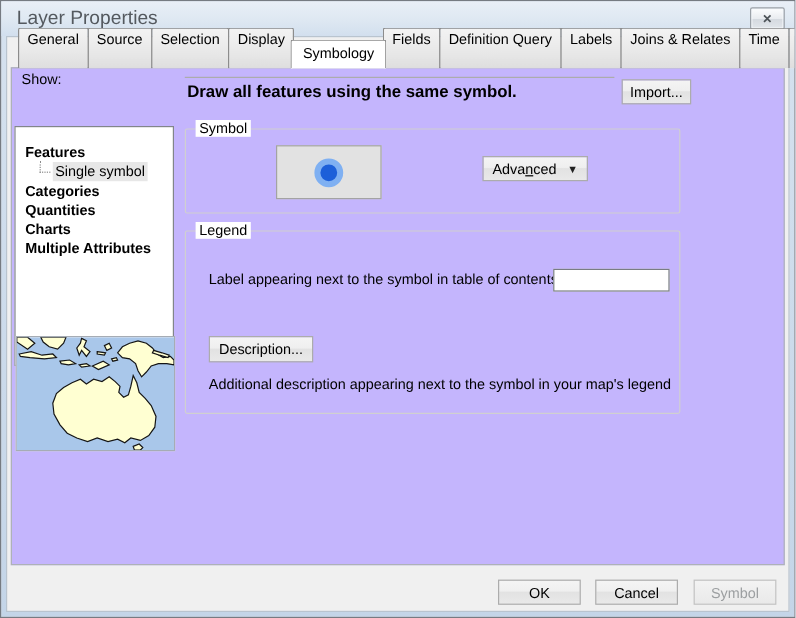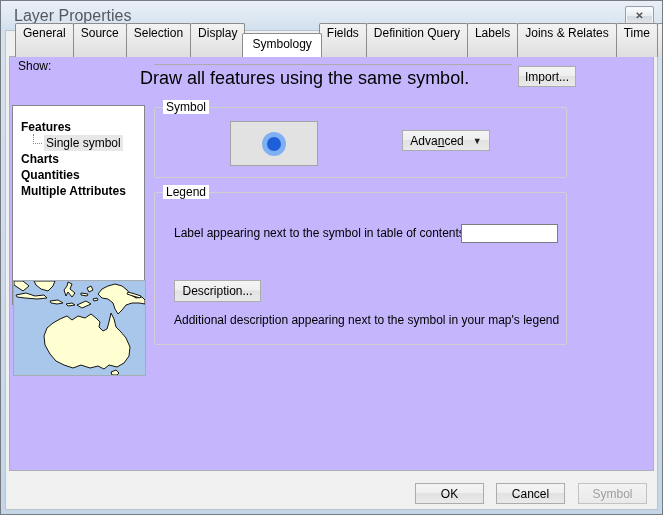--- a/index.html
+++ b/index.html
@@ -71,21 +71,21 @@
     border-left:1px dotted #8A8A8A;border-bottom:1px dotted #8A8A8A;
     margin-right:2px;margin-top:-8px;
   }
   .sel-bg{background:#E7E7E7;padding:1px 2px;}
   .mappreview{
     position:absolute;left:3px;top:223px;width:133px;height:96px;
     border:1px solid #A6ACB4;background:#fff;
   }
   .mappreview svg{display:block;width:131px;height:94px;}
   .divider{position:absolute;left:144px;top:7px;width:358px;height:1px;background:#ACACAC;}
-  .draw-header{position:absolute;left:130px;top:11px;font-weight:normal;font-size:18px;white-space:nowrap;}
+  .draw-header{position:absolute;left:146px;top:11px;font-weight:bold;font-size:14px;white-space:nowrap;}
   .btn{
     background:linear-gradient(#F4F4F4,#EFEFEF 45%,#E2E2E2 50%,#E9E9E9);
     border:1px solid #ACACAC;
     font-family:"Liberation Sans",sans-serif;font-size:12px;color:#000;
     display:flex;align-items:center;justify-content:center;
     cursor:default;white-space:nowrap;
   }
   .btn.disabled{color:#9C9FA1;border-color:#C2C2C2;background:linear-gradient(#F3F3F3,#E9E9E9);}
   .import-btn{position:absolute;left:508px;top:9px;width:58px;height:21px;}
   .groupbox{position:absolute;border:1px solid #D0D0D0;border-radius:2px;}
@@ -152,24 +152,27 @@
 
         <div class="listbox">
           <div class="tree-item">
             <span>Features</span>
           </div>
           <div class="tree-item child">
             <span class="tree-conn"></span>
             <span class="sel-bg">Single symbol</span>
           </div>
           <div class="tree-item">
+            <span>Categories</span>
+          </div>
+          <div class="tree-item">
+            <span>Quantities</span>
+          </div>
+          <div class="tree-item">
             <span>Charts</span>
-          </div>
-          <div class="tree-item">
-            <span>Quantities</span>
           </div>
           <div class="tree-item">
             <span>Multiple Attributes</span>
           </div>
         </div>
 
         <div class="mappreview">
           <svg viewBox="0 0 131 94">
             <rect class="water" x="0" y="0" width="131" height="94" fill="#A9C7EA"></rect>
 

